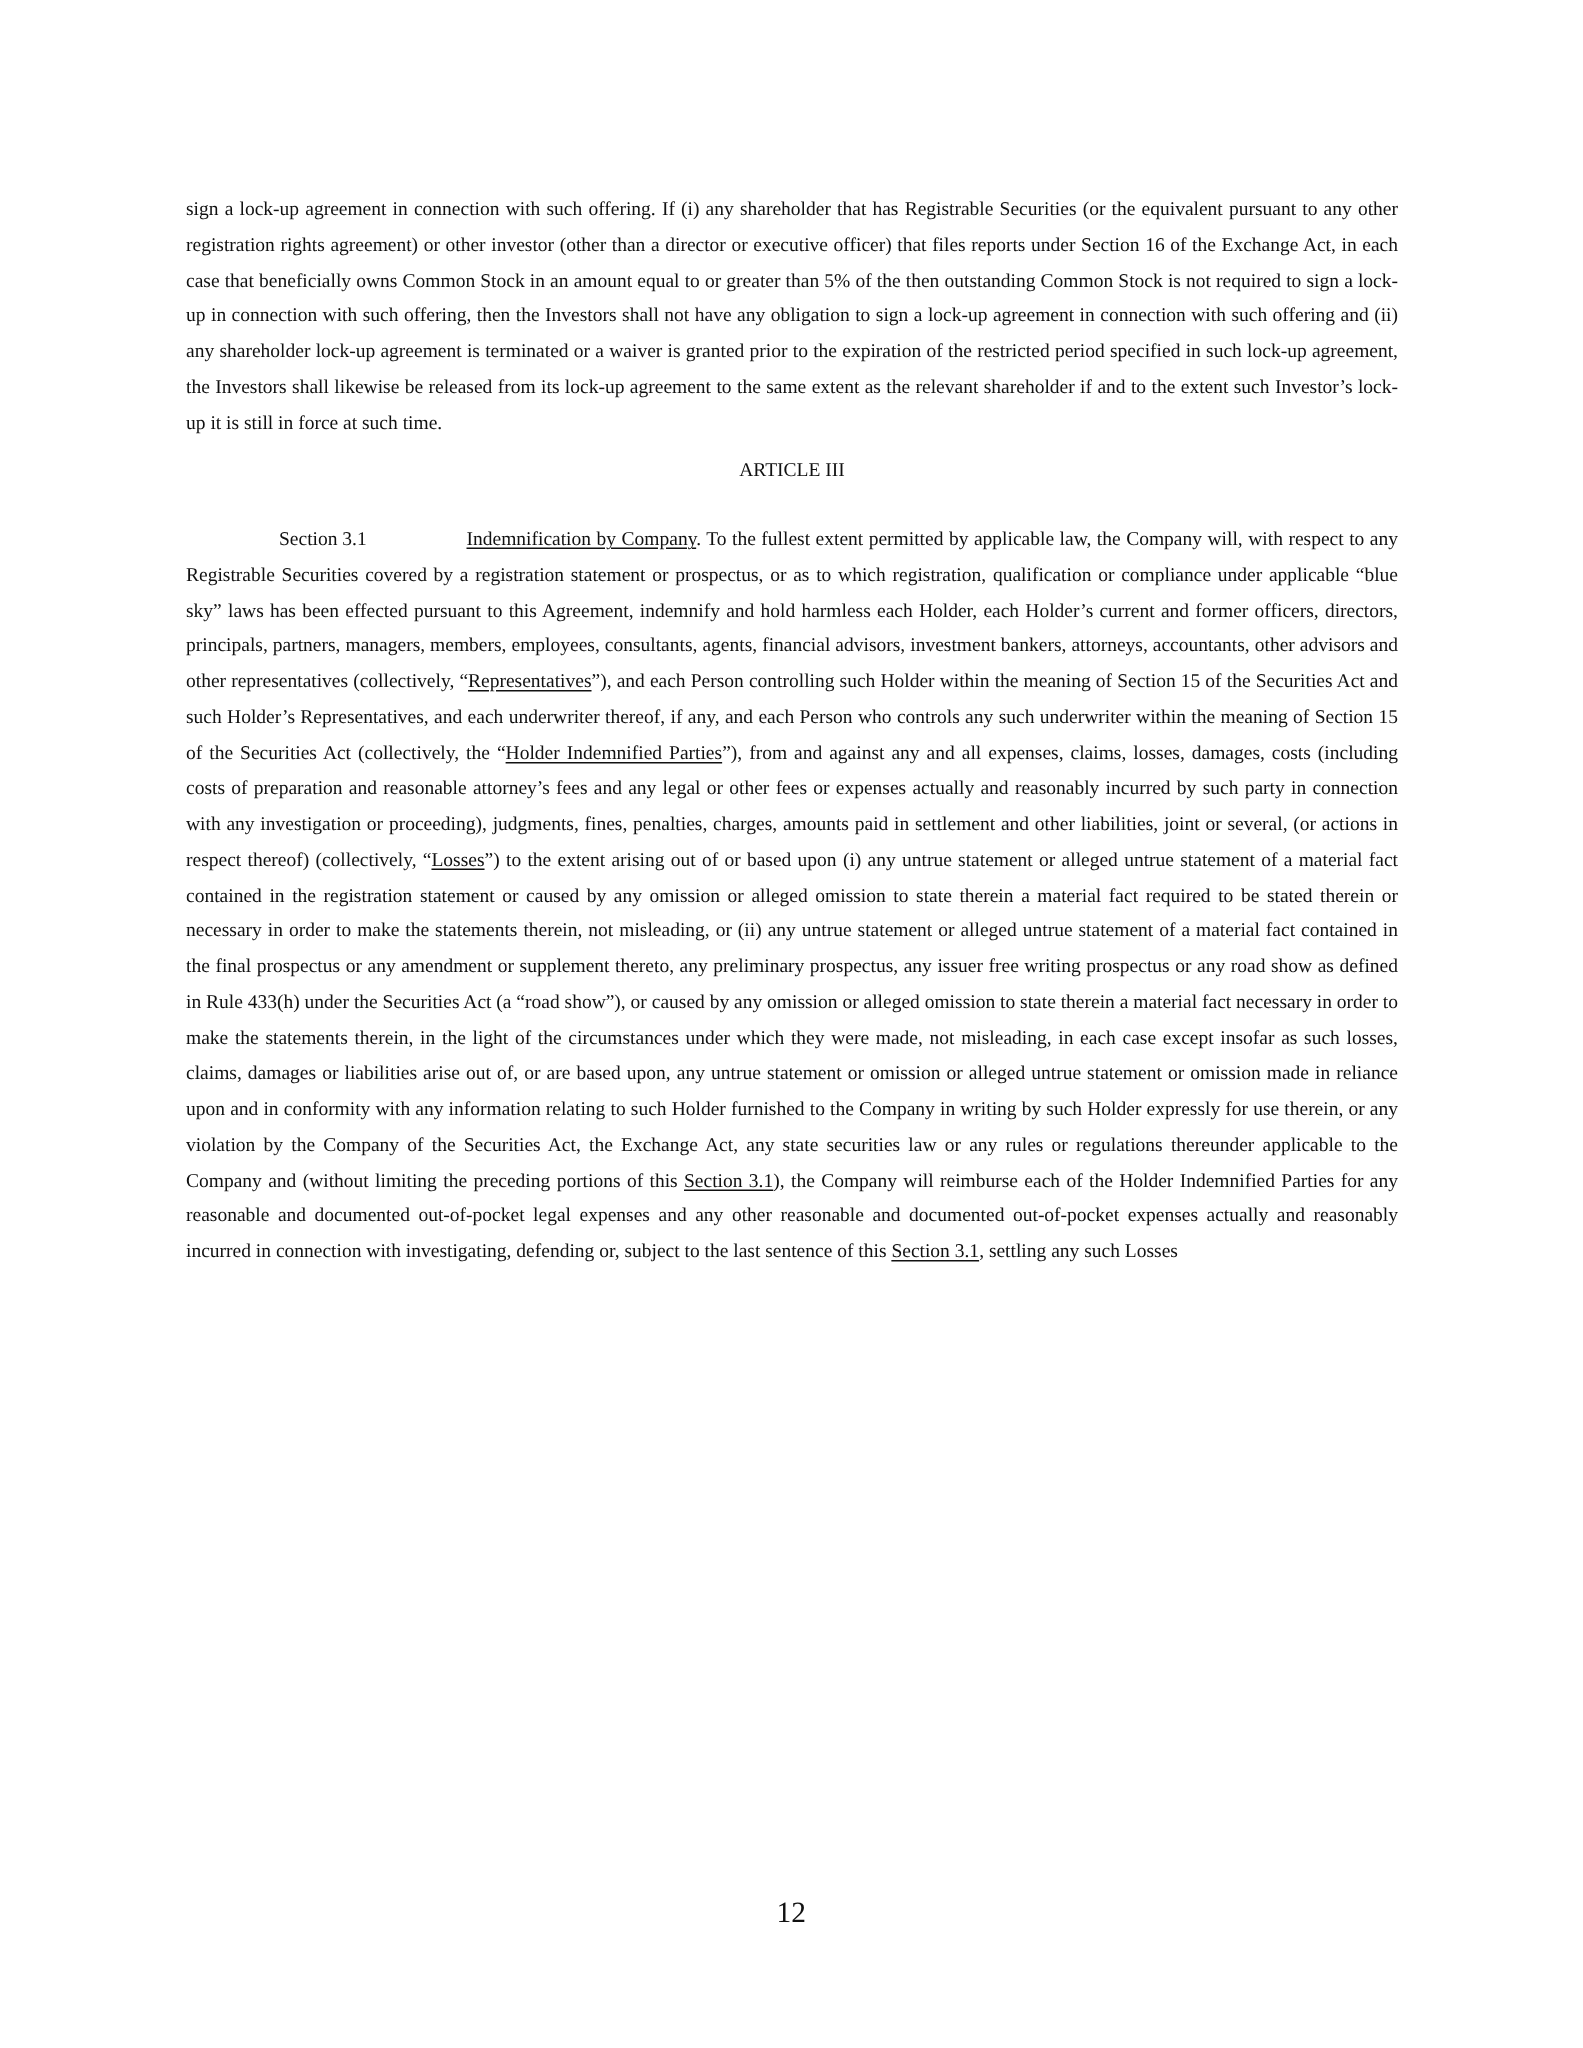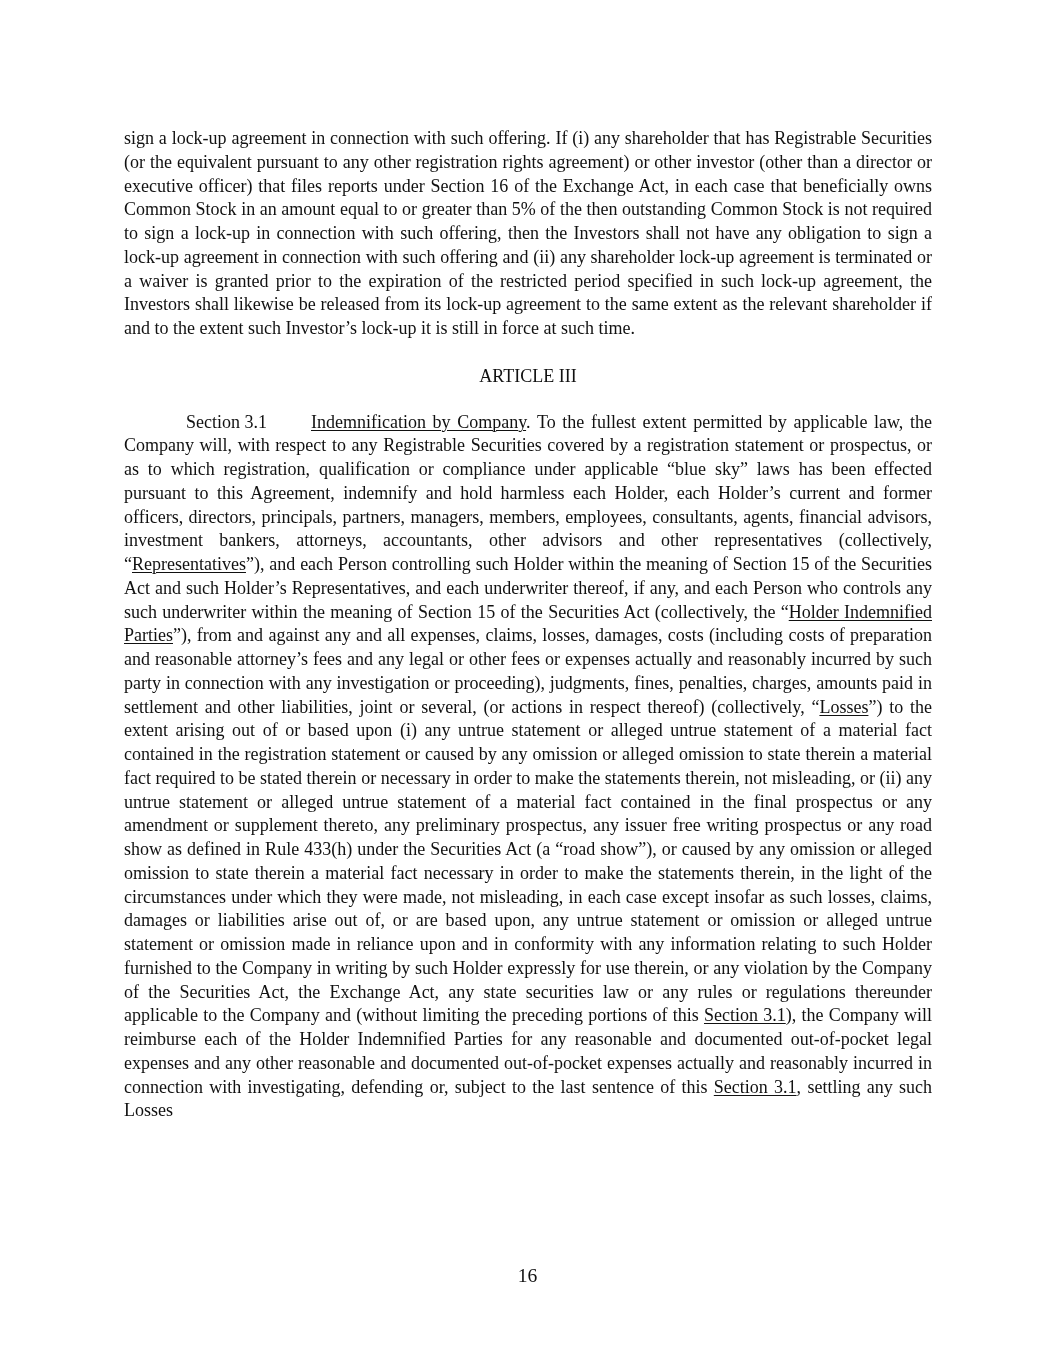--- a/index.html
+++ b/index.html
@@ -1,24 +1,24 @@
 <!DOCTYPE html>
 <html><head>
   <meta charset="utf-8">
   <style>
     html, body { margin: 0; padding: 0; background: #ffffff; }
     body { width: 1055px; height: 1365px; position: relative; overflow: hidden; }
     .page {
       position: absolute; left: 124px; top: 127px; width: 808px;
       font-family: "Liberation Serif", "DejaVu Serif", serif;
-      font-size: 18px; line-height: 23.75px; color: #111111;
+      font-size: 13px; line-height: 23.75px; color: #111111;
     }
     .para { margin: 0; text-align: justify; text-align-last: left; }
     .heading { text-align: center; margin: 0; }
-    .article-block { margin-top: 24px; margin-bottom: 22px; }
+    .article-block { margin-top: 8px; margin-bottom: 22px; }
     .u { text-decoration: underline; text-underline-offset: 2px; text-decoration-thickness: 1px; }
     .indent { display: inline-block; width: 62px; }
     .sec-num { display: inline-block; width: 125px; }
     .page-number {
       position: absolute; left: 0; width: 1055px; top: 1265px; text-align: center;
       font-family: "Liberation Serif", "DejaVu Serif", serif; font-size: 19.6px; color: #111111;
     }
   </style>
 </head>
 <body>
@@ -26,13 +26,13 @@
 <div class="page">
   <p class="para">sign a lock-up agreement in connection with such offering. If (i) any shareholder that has Registrable Securities (or the equivalent pursuant to any other registration rights agreement) or other investor (other than a director or executive officer) that files reports under Section 16 of the Exchange Act, in each case that beneficially owns Common Stock in an amount equal to or greater than 5% of the then outstanding Common Stock is not required to sign a lock-up in connection with such offering, then the Investors shall not have any obligation to sign a lock-up agreement in connection with such offering and (ii) any shareholder lock-up agreement is terminated or a waiver is granted prior to the expiration of the restricted period specified in such lock-up agreement, the Investors shall likewise be released from its lock-up agreement to the same extent as the relevant shareholder if and to the extent such Investor’s lock-up it is still in force at such time.</p>
 
   <div class="article-block">
     <p class="heading">ARTICLE III</p>
   </div>
 
   <p class="para"><span class="indent"></span><span class="sec-num">Section 3.1</span><span class="u">Indemnification by Company</span><span>. To the fullest extent permitted by applicable law, the Company will, with respect to any Registrable Securities covered by a registration statement or prospectus, or as to which registration, qualification or compliance under applicable “blue sky” laws has been effected pursuant to this Agreement, indemnify and hold harmless each Holder, each Holder’s current and former officers, directors, principals, partners, managers, members,  employees, consultants, agents, financial advisors, investment bankers,  attorneys, accountants, other advisors and other representatives (collectively, “</span><span class="u">Representatives</span><span>”), and each Person controlling such Holder within the meaning of Section 15 of the Securities Act and such Holder’s Representatives, and each underwriter thereof, if any, and each Person who controls any such underwriter within the meaning of Section 15 of the Securities Act (collectively, the “</span><span class="u">Holder Indemnified Parties</span><span>”), from and against any and all expenses, claims, losses, damages, costs (including costs of preparation and reasonable attorney’s fees and any legal or other fees or expenses actually and reasonably incurred by such party in connection with any investigation or proceeding), judgments, fines, penalties, charges, amounts paid in settlement and other liabilities, joint or several, (or actions in respect thereof) (collectively, “</span><span class="u">Losses</span><span>”) to the extent arising out of or based upon (i) any untrue statement or alleged untrue statement of a material fact contained in the registration statement or caused by any omission or alleged omission to state therein a material fact required to be stated therein or necessary in order to make the statements therein, not misleading, or (ii) any untrue statement or alleged untrue statement of a material fact contained in the final prospectus or any amendment or supplement thereto, any preliminary prospectus, any issuer free writing prospectus or any road show as defined in Rule 433(h) under the Securities Act (a “road show”), or caused by any omission or alleged omission to state therein a material fact necessary in order to make the statements therein, in the light of the circumstances under which they were made, not misleading, in each case except insofar as such losses, claims, damages or liabilities arise out of, or are based upon, any untrue statement or omission or alleged untrue statement or omission made in reliance upon and in conformity with any information relating to such Holder furnished to the Company in writing by such Holder expressly for use therein, or any violation by the Company of the Securities Act, the Exchange Act, any state securities law or any rules or regulations thereunder applicable to the Company and (without limiting the preceding portions of this </span><span class="u">Section 3.1</span><span>), the Company will reimburse each of the Holder Indemnified Parties for any reasonable and documented out-of-pocket legal expenses and any other reasonable and documented out-of-pocket expenses actually and reasonably incurred in connection with investigating, defending or, subject to the last sentence of this </span><span class="u">Section 3.1</span><span>, settling any such Losses</span></p>
 </div>
 
-<div class="page-number">16</div>
+<div class="page-number">12</div>
 
 </body></html>

